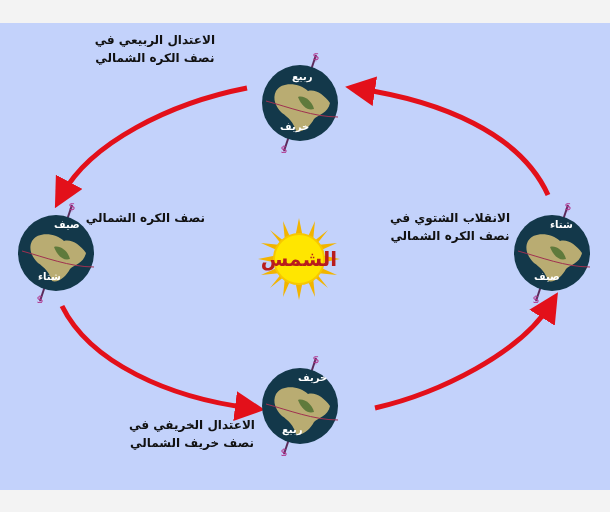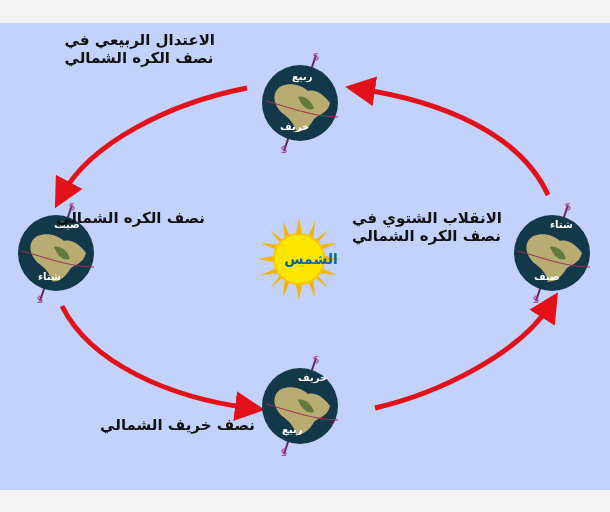--- a/index.html
+++ b/index.html
@@ -1,22 +1,22 @@
 <!DOCTYPE html>
 <html><head>
 <meta charset="utf-8">
 <style>
   html, body { margin:0; padding:0; }
   body { width:610px; height:512px; background:#f3f3f3; position:relative; overflow:hidden; font-family:"DejaVu Sans", sans-serif; }
   .canvas { position:absolute; left:0; top:23px; width:610px; height:467px; background:#c3d2fb; }
-  .label { position:absolute; direction:rtl; text-align:left; font-weight:bold; font-size:15px; line-height:18px; color:#111; white-space:nowrap; font-family:"DejaVu Sans", sans-serif; }
+  .label { position:absolute; direction:rtl; text-align:center; font-weight:bold; font-size:12px; line-height:18px; color:#111; white-space:nowrap; font-family:"DejaVu Sans", sans-serif; }
   .label span { display:block; }
   .globe-wrap { position:absolute; width:84px; height:84px; }
   .sun-wrap { position:absolute; }
-  .sun-text { position:absolute; left:12px; top:0; width:100%; height:100%; display:flex; align-items:center; justify-content:center; font-weight:bold; font-size:14px; color:#0369a1; direction:rtl; }
+  .sun-text { position:absolute; left:0; top:0; width:100%; height:100%; display:flex; align-items:center; justify-content:center; font-weight:bold; font-size:20px; color:#b91c1c; direction:rtl; }
   svg { display:block; }
 </style>
 </head>
 <body>
 
 <div class="canvas">
 
   <svg width="610" height="467" style="position:absolute;left:0;top:0;">
     <defs>
       <marker id="ah" markerWidth="6" markerHeight="6" refX="3" refY="3" orient="auto" markerUnits="strokeWidth">
@@ -117,21 +117,22 @@
   <div class="label" style="right:395px;top:8px;">
     <span>الاعتدال الربيعي في</span>
     <span>نصف الكره الشمالي</span>
   </div>
 
   <div class="label" style="right:405px;top:186px;">
     <span>نصف الكره الشمالي</span>
   </div>
 
   <div class="label" style="right:355px;top:393px;">
+    <span>الاعتدال الخريفي في</span>
     <span>نصف خريف الشمالي</span>
   </div>
 
-  <div class="label" style="right:108px;top:186px;margin-left:40px;">
+  <div class="label" style="right:100px;top:186px;margin-left:40px;">
     <span>الانقلاب الشتوي في</span>
     <span>نصف الكره الشمالي</span>
   </div>
 
 </div>
 
 </body></html>

